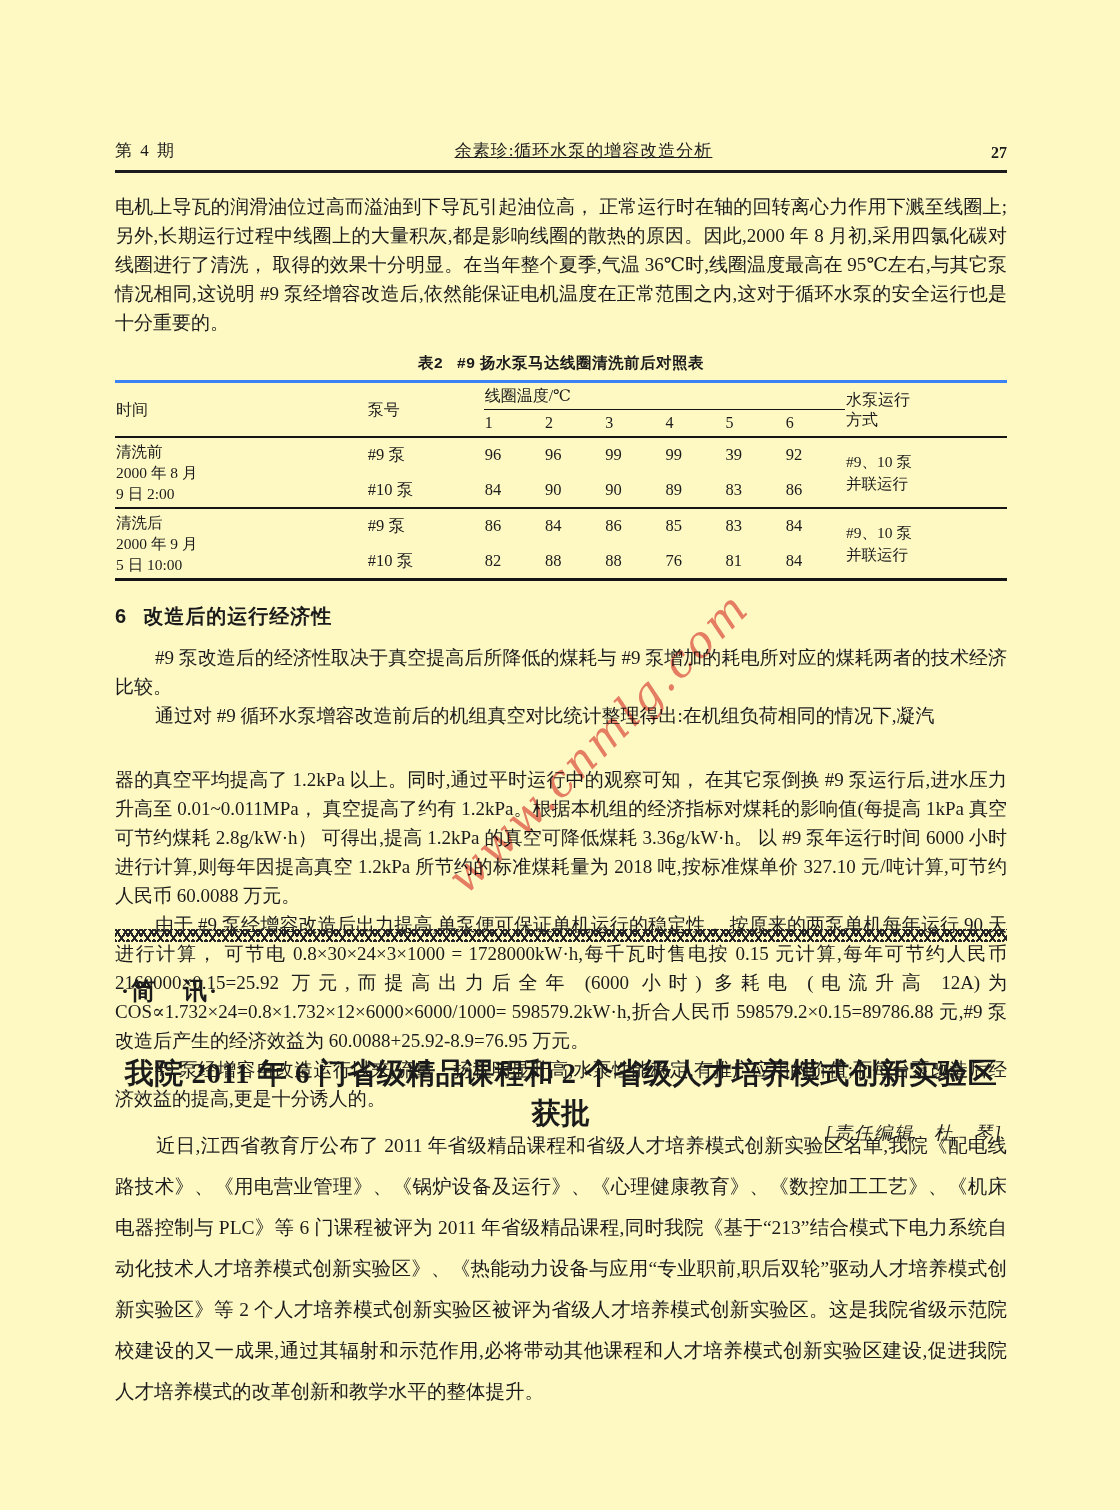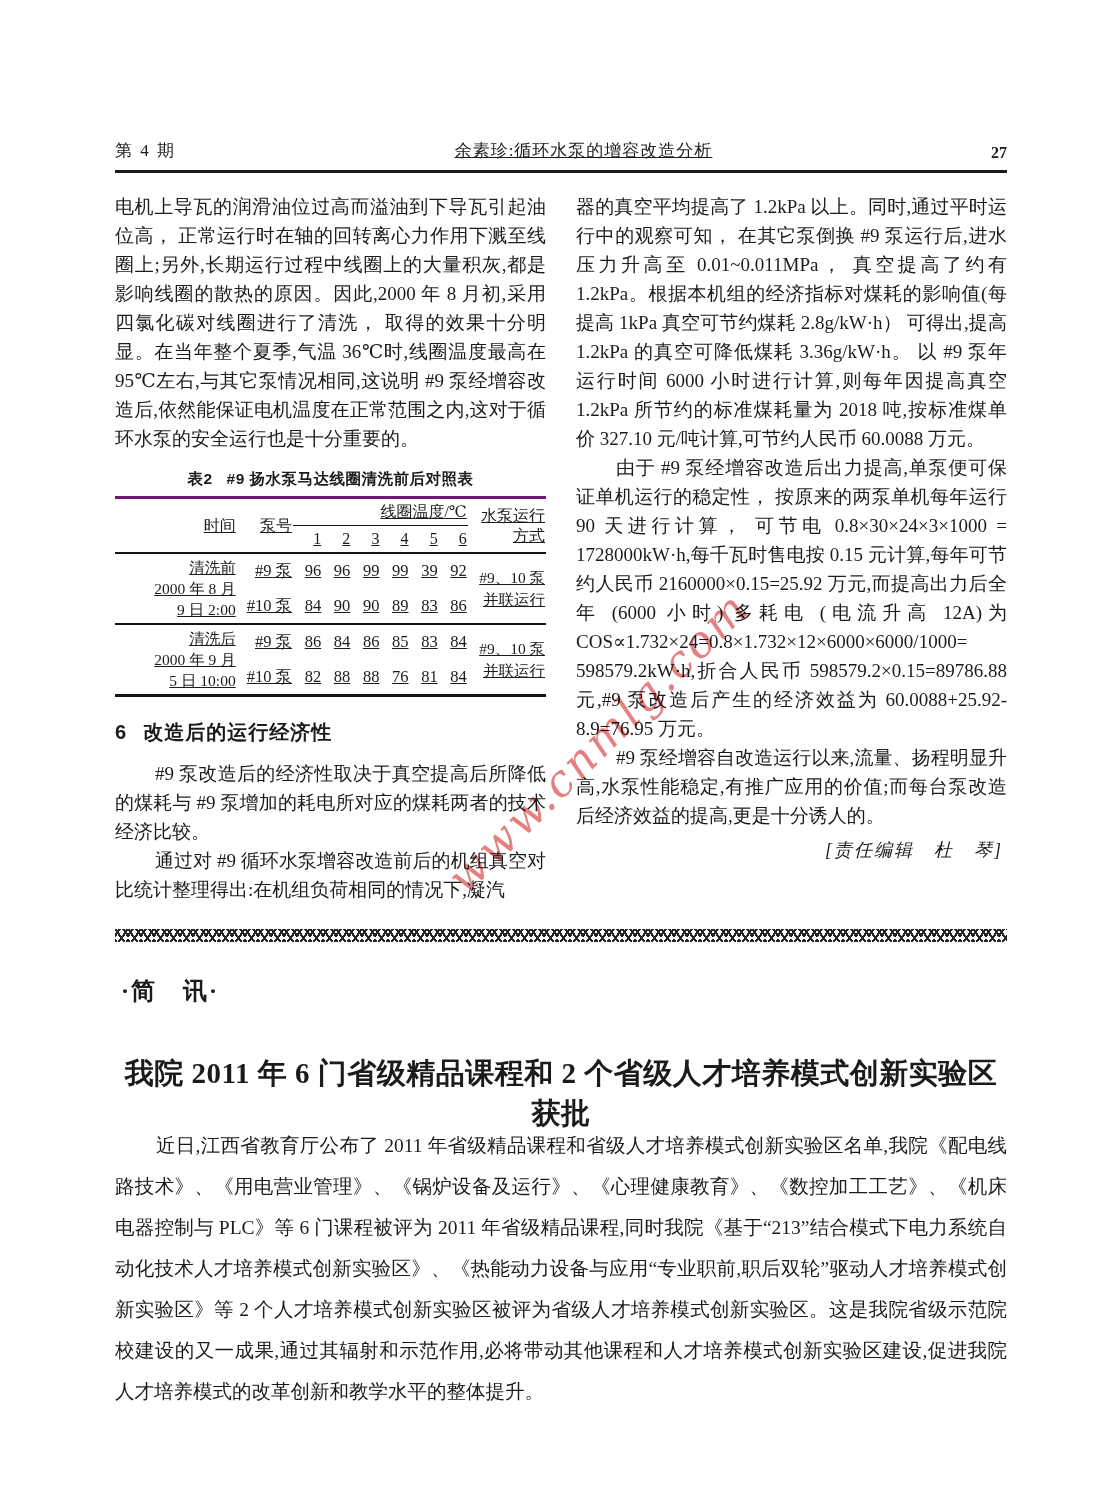--- a/index.html
+++ b/index.html
@@ -1,60 +1,59 @@
 <!DOCTYPE html>
 <html><head>
 <meta charset="utf-8">
 <style>
   html,body{margin:0;padding:0;background:#e8e8e8;}
   .page{
     position:relative;
     width:1120px;height:1510px;
-    background:#ffffff;
+    background:#fef9c3;
     margin:0 auto;
     font-family:"Liberation Serif","DejaVu Serif",serif;
     color:#1b1b1b;
     overflow:hidden;
   }
   
   .page-header{
     position:absolute;top:139px;left:115px;right:113px;
     display:flex;align-items:flex-end;
     border-bottom:3px solid #1c1c1c;
     padding-bottom:8px;
   }
   .issue-no{font-size:17px;letter-spacing:2px;}
   .running-title{flex:1;text-align:center;font-size:17px;letter-spacing:1px;text-decoration:underline;}
   .page-number{font-size:16px;font-weight:bold;}
   
   .columns{
     position:absolute;top:187px;left:115px;right:113px;
-    display:flex;gap:30px;
+    display:flex;gap:30px;flex-direction:column;
   }
   .col{flex:1;min-width:0;}
   .body-text{
     font-size:19px;line-height:29px;
     text-align:justify;margin:0;
   }
   .indent{text-indent:2.1em;}
   .first-para{margin-top:5px;}
   
   .tbl-caption{
     margin:16px 0 6px;text-align:center;
     font-family:"Liberation Sans","DejaVu Sans",sans-serif;
     font-weight:bold;font-size:15.5px;letter-spacing:0.5px;
   }
   .tbl-caption .cap-gap{display:inline-block;width:14px;}
   table.data-table{
     width:100%;border-collapse:collapse;
-    text-align:right;
+    text-align:left;
     font-size:16px;line-height:20px;
-    border-top:3px solid #701a75;
+    border-top:3px solid #3b82f6;
     border-bottom:3px solid #151515;
-    text-decoration:underline;
   }
   table.data-table thead{border-bottom:2.5px solid #151515;}
   table.data-table th{font-weight:normal;padding:3px 1px;}
   table.data-table td{padding:3px 1px;}
   th.temp-group{border-bottom:1.5px solid #151515;}
   th.col-time{width:28%;}
   th.col-pump{width:13%;}
   th.temp-sub{width:6.7%;}
   th.col-mode{width:18%;}
   tr.group-start td{border-top:2px solid #151515;}

